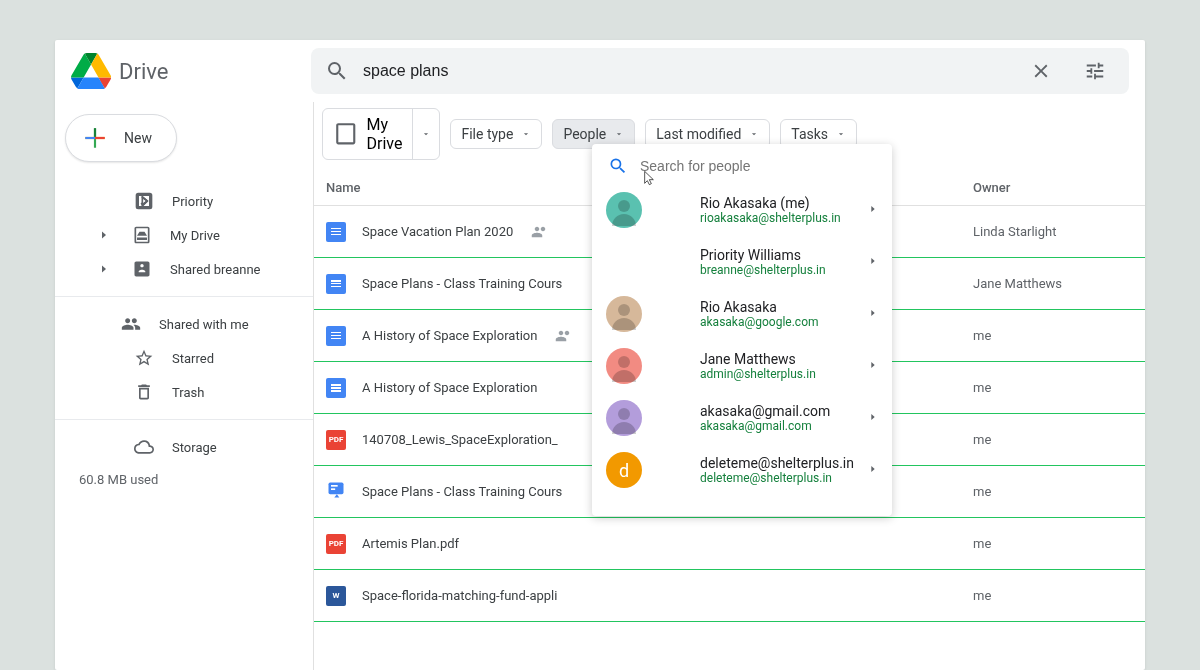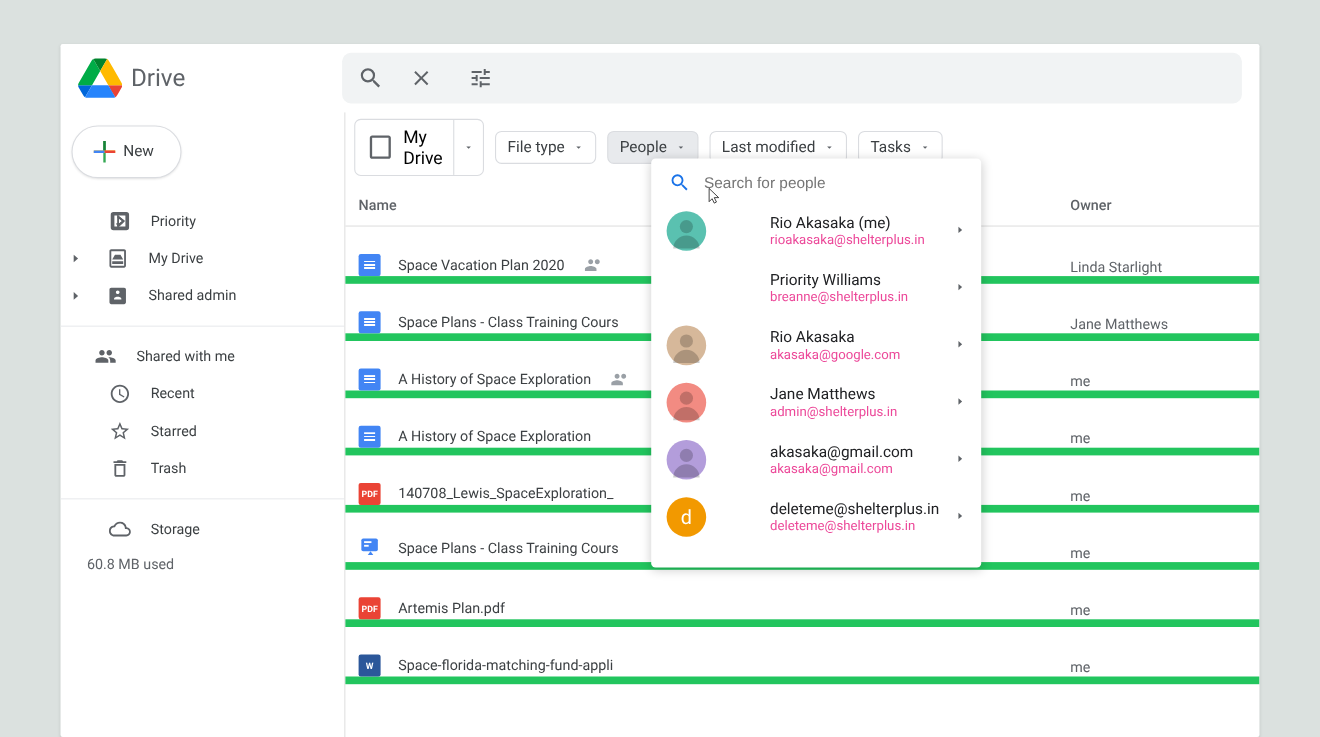--- a/index.html
+++ b/index.html
@@ -80,21 +80,21 @@
     }
     .sidebar {
       width: 258px;
       padding: 8px 0;
       border-right: none;
     }
     .new-button {
       margin: 4px 10px 18px 10px;
       display: inline-flex;
       align-items: center;
-      gap: 4px;
+      gap: 16px;
       padding: 10px 24px 10px 16px;
       border: 1px solid #dadce0;
       border-radius: 24px;
       box-shadow: 0 1px 2px rgba(0,0,0,0.1);
       cursor: pointer;
       font-size: 14px;
       color: #3c4043;
       background: #fff;
     }
     .plus-icon {
@@ -111,20 +111,21 @@
     .sidebar-item {
       display: flex;
       align-items: center;
       padding: 7px 12px 7px 24px;
       gap: 18px;
       color: #5f6368;
       font-size: 13px;
       cursor: pointer;
       border-radius: 0 16px 16px 0;
       position: relative;
+      margin-left: 35px;
     }
     .sidebar-item.has-expand { padding-left: 8px; }
     .expand-arrow {
       width: 12px;
       height: 12px;
       fill: #5f6368;
       margin-right: 4px;
     }
     .sidebar-icon {
       width: 20px;
@@ -191,24 +192,24 @@
       border-bottom: 1px solid #e0e0e0;
       color: #5f6368;
       font-size: 13px;
       font-weight: 500;
     }
     .col-name { flex: 1; }
     .col-owner { width: 160px; }
     .table-body {}
     .file-row {
       display: flex;
-      align-items: flex-end;
+      align-items: center;
       padding: 0 12px;
       height: 52px;
-      border-bottom: 7px solid #22c55e;
+      border-bottom: 1px solid #22c55e;
       font-size: 13px;
       color: #3c4043;
       gap: 16px;
     }
     .file-name-cell {
       flex: 1;
       display: flex;
       align-items: center;
       gap: 16px;
     }
@@ -263,21 +264,21 @@
     }
     .person-avatar {
       width:36px;
       height:36px;
       border-radius:50%;
       flex-shrink:0;
       background:#ccc;
     }
     .person-info { flex:1; overflow:hidden;margin-left:44px; }
     .person-name { font-size:14px; color:#202124; }
-    .person-email { font-size:12px; color:#ec4899; }
+    .person-email { font-size:12px; color:#15803d; }
     .person-arrow svg { width:10px; height:14px; fill:#5f6368; }
     .cursor-pointer {
       position:absolute;
       top: 26px;
       left: 48px;
       width:16px;
       height:16px;
       z-index:101;
       pointer-events:none;
     }
@@ -313,20 +314,21 @@
         <path d="M43.65 25L57.4 1.2C56.05.4 54.5 0 52.95 0H34.35c-1.55 0-3.1.45-4.45 1.2z" fill="#00832d"></path>
         <path d="M59.8 53H27.5L13.75 76.8c1.35.8 2.9 1.2 4.45 1.2h50.9c1.55 0 3.1-.45 4.45-1.2z" fill="#2684fc"></path>
         <path d="M73.4 26.5L60.7 4.5c-.8-1.4-1.95-2.5-3.3-3.3L43.65 25 59.8 53h27.45c0-1.55-.4-3.1-1.2-4.5z" fill="#ffba00"></path>
       </svg>
       <span class="product-name">Drive</span>
     </div>
     <div class="search-bar">
       <svg class="search-icon-svg" viewBox="0 0 24 24">
           <path d="M15.5 14h-.79l-.28-.27A6.471 6.471 0 0016 9.5 6.5 6.5 0 109.5 16c1.61 0 3.09-.59 4.23-1.57l.27.28v.79l5 4.99L20.49 19l-4.99-5zm-6 0C7.01 14 5 11.99 5 9.5S7.01 5 9.5 5 14 7.01 14 9.5 11.99 14 9.5 14z"></path>
         </svg>
+      <input class="search-input" value="space plans" style="">
       <div class="search-clear">
         <svg viewBox="0 0 24 24">
             <path d="M19 6.41L17.59 5 12 10.59 6.41 5 5 6.41 10.59 12 5 17.59 6.41 19 12 13.41 17.59 19 19 17.59 13.41 12z"></path>
           </svg>
       </div>
       <div class="search-filters">
         <svg viewBox="0 0 24 24">
             <path d="M3 17v2h6v-2H3zM3 5v2h10V5H3zm10 16v-2h8v-2h-8v-2h-2v6h2zM7 9v2H3v2h4v2h2V9H7zm14 4v-2H11v2h10zm-6-4h2V7h4V5h-4V3h-2v6z"></path>
           </svg>
       </div>
@@ -366,38 +368,32 @@
             </svg>
           <span class="sidebar-label">My Drive</span>
         </div>
         <div class="sidebar-item has-expand">
           <svg class="expand-arrow" viewBox="0 0 24 24">
               <path d="M8 5l8 7-8 7z"></path>
             </svg>
           <svg class="sidebar-icon" viewBox="0 0 24 24">
               <path d="M19 3H5c-1.1 0-2 .9-2 2v14c0 1.1.9 2 2 2h14c1.1 0 2-.9 2-2V5c0-1.1-.9-2-2-2zm-7 3c1.1 0 2 .9 2 2s-.9 2-2 2-2-.9-2-2 .9-2 2-2zm4 10H8v-1c0-1.33 2.67-2 4-2s4 .67 4 2v1z"></path>
             </svg>
-          <span class="sidebar-label">Shared admin</span>
+          <span class="sidebar-label">Shared breanne</span>
         </div>
       </div>
 
       <div class="sidebar-divider"></div>
 
       <div class="sidebar-section">
         <div class="sidebar-item" style="padding-left:31px;">
           <svg class="sidebar-icon" viewBox="0 0 24 24">
               <path d="M16 11c1.66 0 2.99-1.34 2.99-3S17.66 5 16 5s-3 1.34-3 3 1.34 3 3 3zm-8 0c1.66 0 2.99-1.34 2.99-3S9.66 5 8 5 5 6.34 5 8s1.34 3 3 3zm0 2c-2.33 0-7 1.17-7 3.5V19h14v-2.5c0-2.33-4.67-3.5-7-3.5zm8 0c-.29 0-.62.02-.97.05 1.16.84 1.97 1.97 1.97 3.45V19h6v-2.5c0-2.33-4.67-3.5-7-3.5z"></path>
             </svg>
           <span class="sidebar-label">Shared with me</span>
-        </div>
-        <div class="sidebar-item" style="padding-left:44px;">
-          <svg class="sidebar-icon" viewBox="0 0 24 24">
-              <path d="M12 2C6.48 2 2 6.48 2 12s4.48 10 10 10 10-4.48 10-10S17.52 2 12 2zm0 18c-4.42 0-8-3.58-8-8s3.58-8 8-8 8 3.58 8 8-3.58 8-8 8zm.5-13H11v6l5.25 3.15.75-1.23-4.5-2.67V7z"></path>
-            </svg>
-          <span class="sidebar-label">Recent</span>
         </div>
         <div class="sidebar-item" style="padding-left:44px;">
           <svg class="sidebar-icon" viewBox="0 0 24 24">
               <path d="M22 9.24l-7.19-.62L12 2 9.19 8.63 2 9.24l5.46 4.73L5.82 21 12 17.27 18.18 21l-1.63-7.03L22 9.24zM12 15.4l-3.76 2.27 1-4.28-3.32-2.88 4.38-.38L12 6.1l1.71 4.04 4.38.38-3.32 2.88 1 4.28L12 15.4z"></path>
             </svg>
           <span class="sidebar-label">Starred</span>
         </div>
         <div class="sidebar-item" style="padding-left:44px;">
           <svg class="sidebar-icon" viewBox="0 0 24 24">
               <path d="M6 19c0 1.1.9 2 2 2h8c1.1 0 2-.9 2-2V7H6v12zM8 9h8v10H8V9zm7.5-5l-1-1h-5l-1 1H5v2h14V4h-3.5z"></path>

